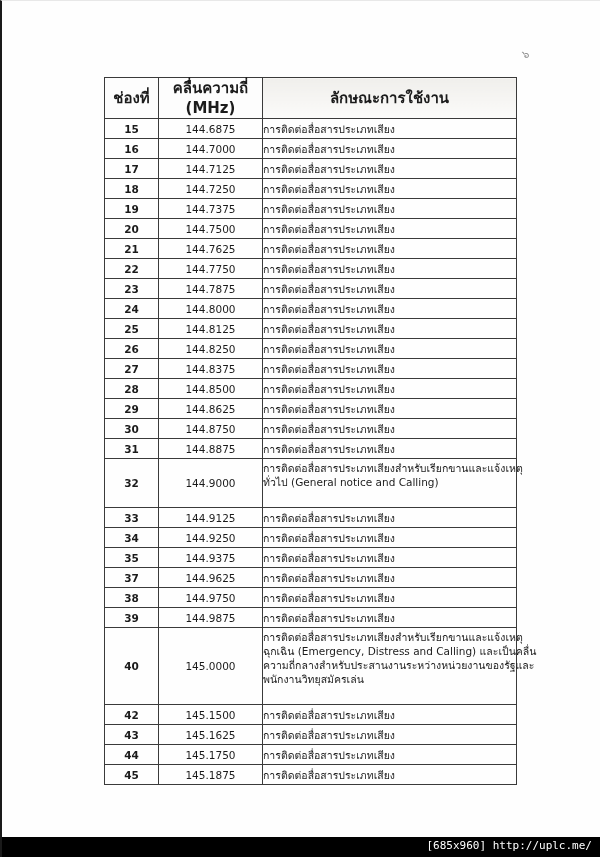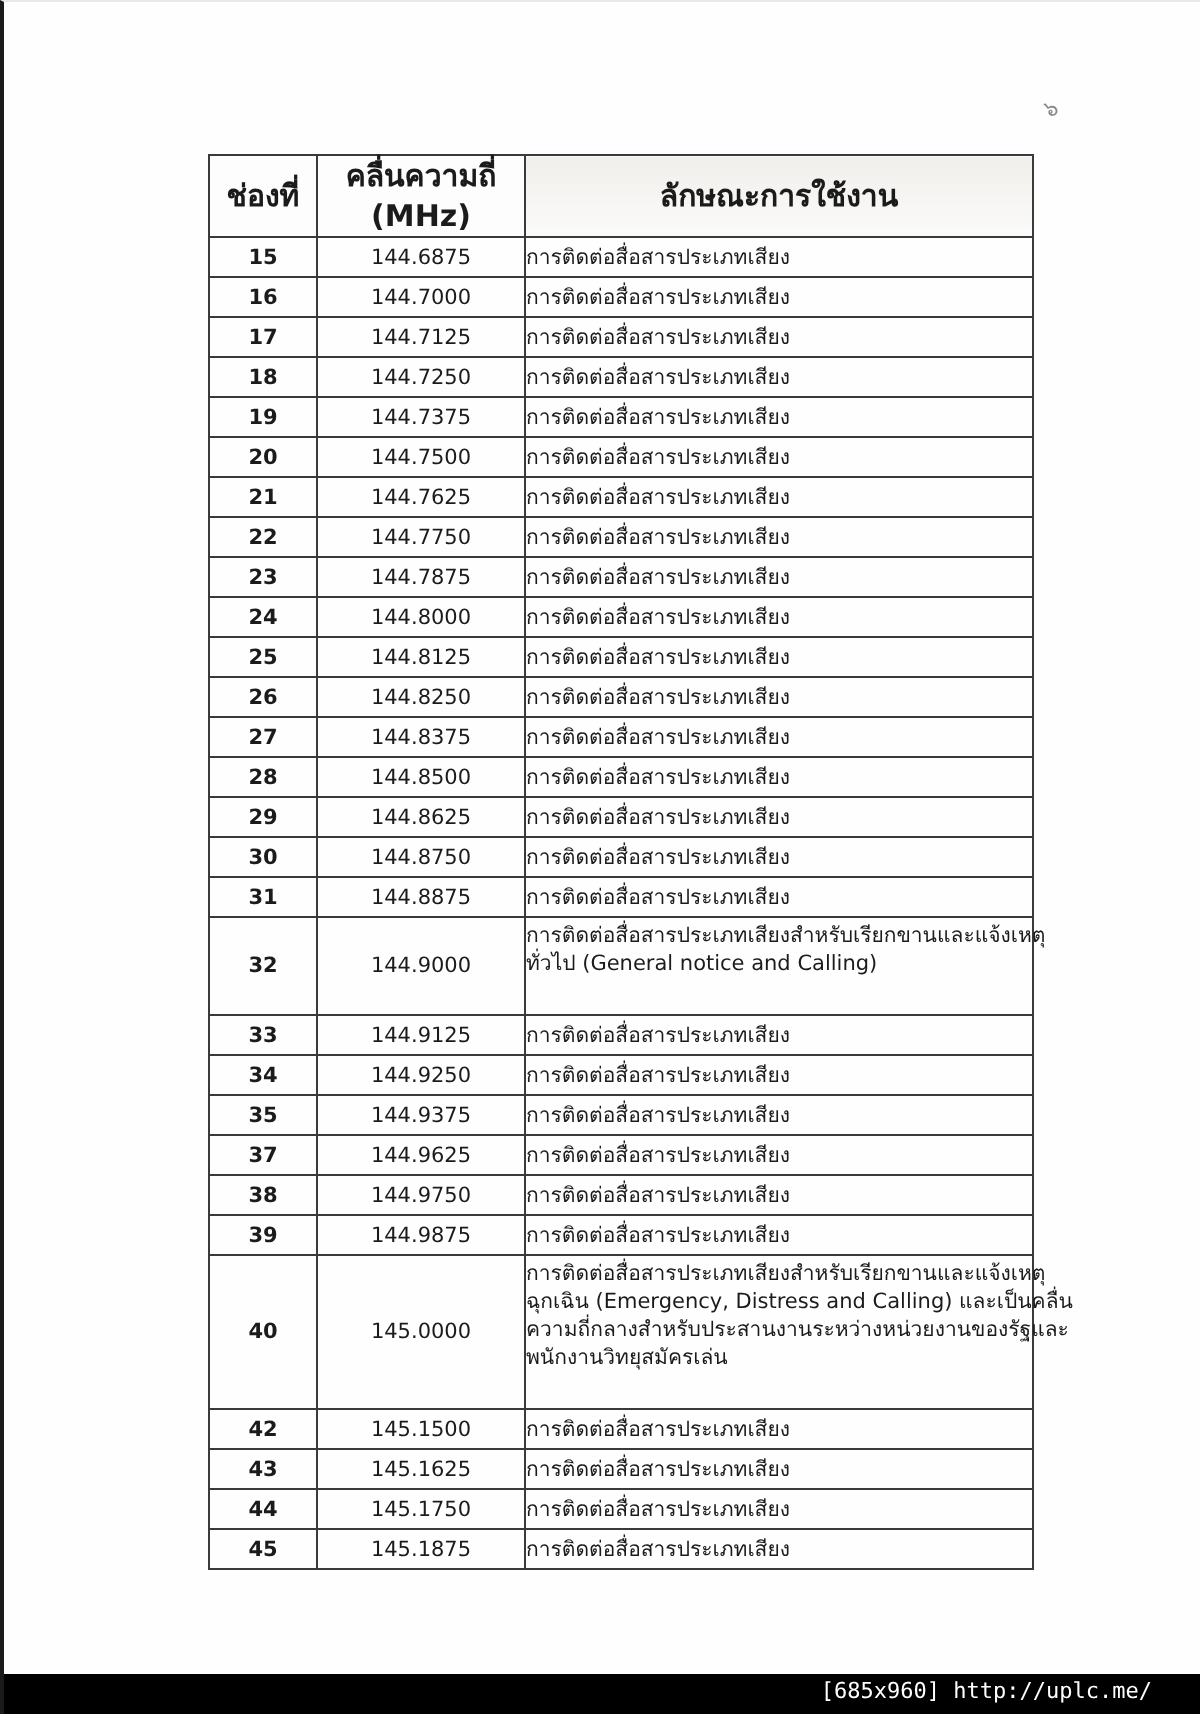--- a/index.html
+++ b/index.html
@@ -93,21 +93,21 @@
   .footer-bar {
     position: absolute;
     left: 0;
     top: 836px;
     width: 600px;
     height: 21px;
     background: #000000;
   }
   .footer-text {
     position: absolute;
-    right: 24px;
+    right: 8px;
     top: 838px;
     color: #ffffff;
     font-family: "DejaVu Sans Mono", monospace;
     font-size: 11px;
     letter-spacing: 0px;
     white-space: nowrap;
   }
 </style>
 </head>
 <body>

